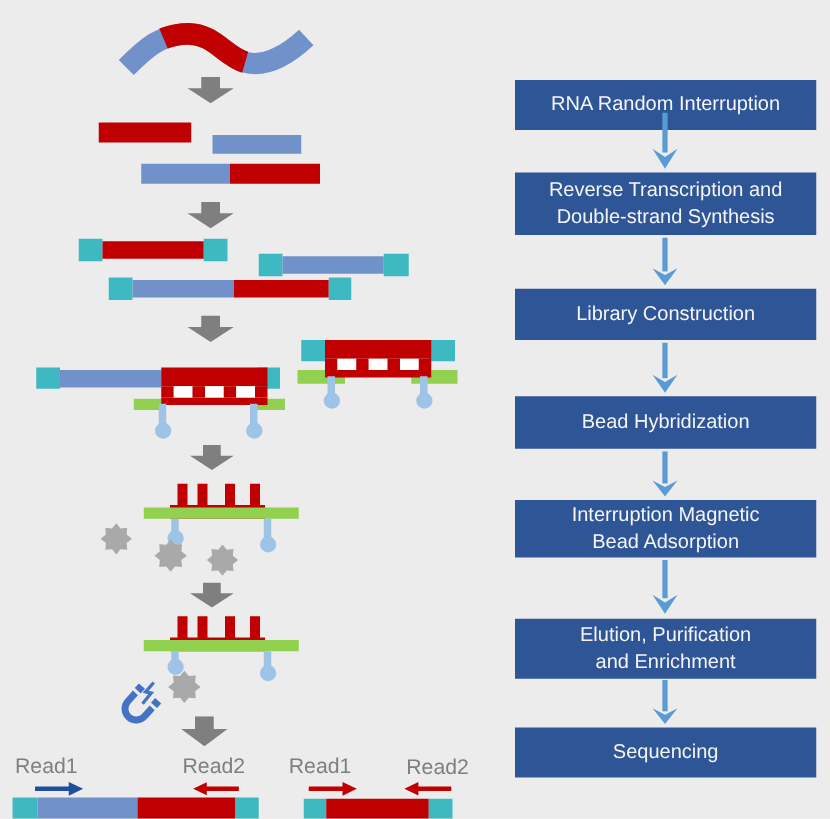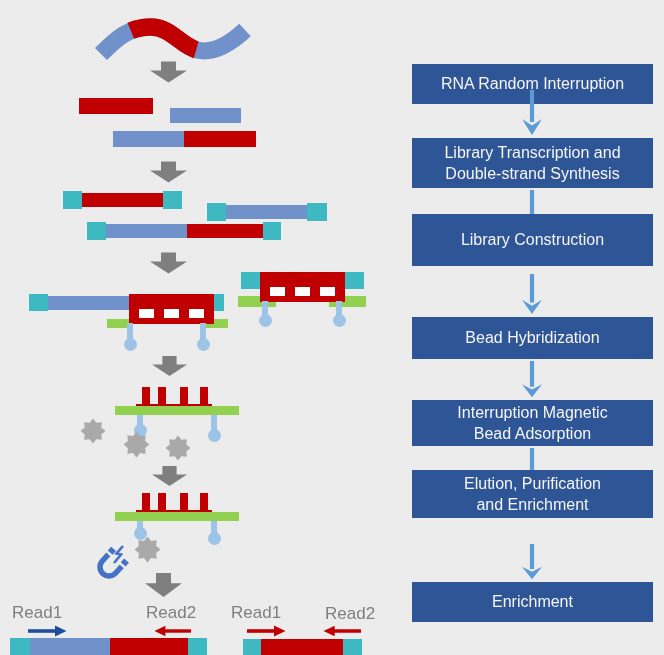--- a/index.html
+++ b/index.html
@@ -238,28 +238,28 @@
   <div>
     <div class="step" style="top:64px;height:40px">
         <span>RNA Random Interruption</span>
       </div>
     <svg class="flow-arrow" style="top:90px" width="24" height="46" viewBox="0 0 24 46" preserveAspectRatio="none">
         <rect x="9.9" y="0" width="4.2" height="32" style="fill:var(--flow-arrow,#5B9BD5)"></rect>
         <polygon points="2,29 12,45 22,29 12,35.5" style="fill:var(--flow-arrow,#5B9BD5)"></polygon>
       </svg>
 
     <div class="step" style="top:138px;height:50px">
-        <span>Library Transcription and Double-strand Synthesis</span>
+        <span>Reverse Transcription and Double-strand Synthesis</span>
       </div>
     <svg class="flow-arrow" style="top:190px" width="24" height="39" viewBox="0 0 24 46" preserveAspectRatio="none">
         <rect x="9.9" y="0" width="4.2" height="32" style="fill:var(--flow-arrow,#5B9BD5)"></rect>
         <polygon points="2,29 12,45 22,29 12,35.5" style="fill:var(--flow-arrow,#5B9BD5)"></polygon>
       </svg>
 
-    <div class="step" style="top:214px;height:52px">
+    <div class="step" style="top:231px;height:41px">
         <span>Library Construction</span>
       </div>
     <svg class="flow-arrow" style="top:274px" width="24" height="41" viewBox="0 0 24 46" preserveAspectRatio="none">
         <rect x="9.9" y="0" width="4.2" height="32" style="fill:var(--flow-arrow,#5B9BD5)"></rect>
         <polygon points="2,29 12,45 22,29 12,35.5" style="fill:var(--flow-arrow,#5B9BD5)"></polygon>
       </svg>
 
     <div class="step" style="top:317px;height:42px">
         <span>Bead Hybridization</span>
       </div>
@@ -269,26 +269,26 @@
       </svg>
 
     <div class="step" style="top:400px;height:46px">
         <span>Interruption Magnetic Bead Adsorption</span>
       </div>
     <svg class="flow-arrow" style="top:448px" width="24" height="44" viewBox="0 0 24 46" preserveAspectRatio="none">
         <rect x="9.9" y="0" width="4.2" height="32" style="fill:var(--flow-arrow,#5B9BD5)"></rect>
         <polygon points="2,29 12,45 22,29 12,35.5" style="fill:var(--flow-arrow,#5B9BD5)"></polygon>
       </svg>
 
-    <div class="step" style="top:470px;height:48px">
+    <div class="step" style="top:495px;height:48px">
         <span>Elution, Purification and Enrichment</span>
       </div>
     <svg class="flow-arrow" style="top:544px" width="24" height="36" viewBox="0 0 24 46" preserveAspectRatio="none">
         <rect x="9.9" y="0" width="4.2" height="32" style="fill:var(--flow-arrow,#5B9BD5)"></rect>
         <polygon points="2,29 12,45 22,29 12,35.5" style="fill:var(--flow-arrow,#5B9BD5)"></polygon>
       </svg>
 
     <div class="step" style="top:582px;height:40px">
-        <span>Enrichment</span>
+        <span>Sequencing</span>
       </div>
   </div>
 
 </div>
 
 </body></html>

